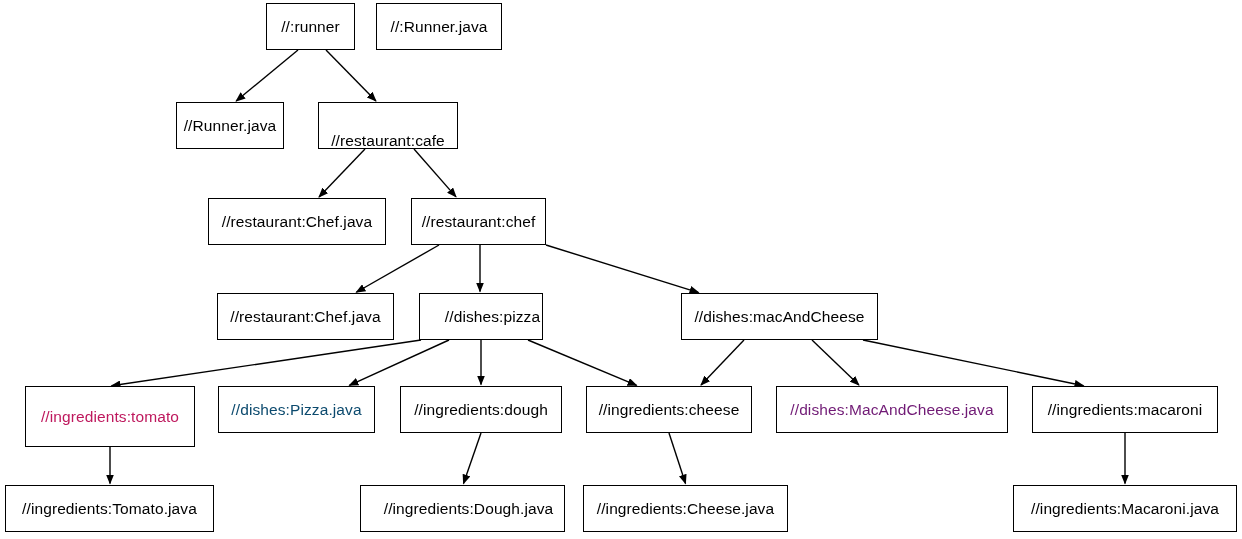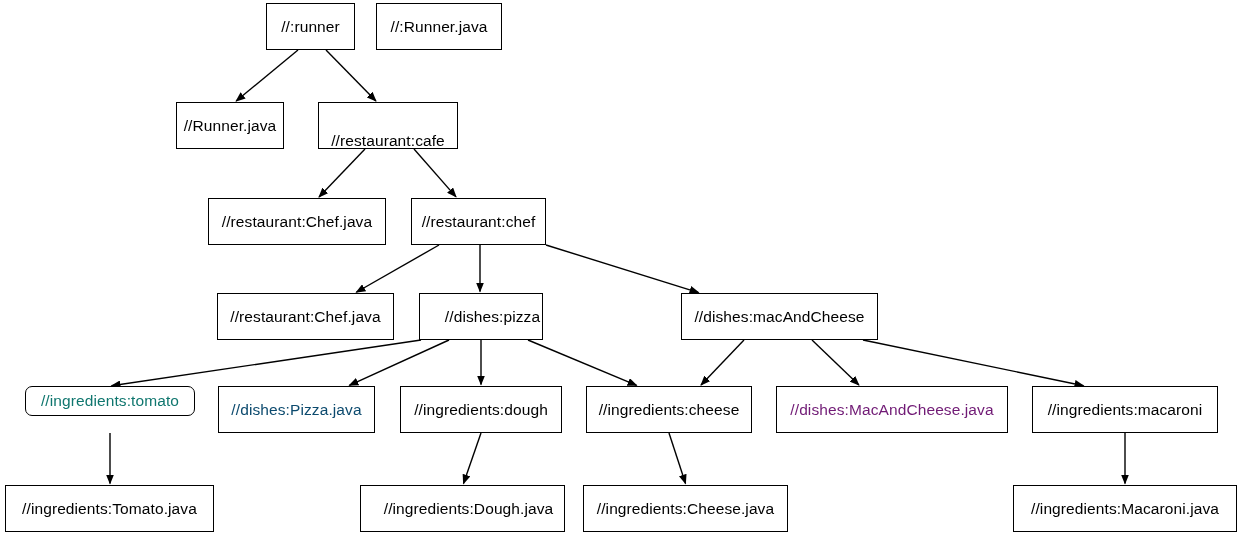--- a/index.html
+++ b/index.html
@@ -95,21 +95,21 @@
       </div>
       <div class="graph-node" style="left: 217px; top: 293px; width: 177px; height: 47px; border-color: rgb(0, 0, 0); color: rgb(0, 0, 0);">
         <span class="node-label">//restaurant:Chef.java</span>
       </div>
       <div class="graph-node" style="left: 419px; top: 293px; width: 124px; height: 47px; border-color: rgb(0, 0, 0); color: rgb(0, 0, 0); padding-left: 23px;">
         <span class="node-label">//dishes:pizza</span>
       </div>
       <div class="graph-node" style="left: 681px; top: 293px; width: 197px; height: 47px; border-color: rgb(0, 0, 0); color: rgb(0, 0, 0);">
         <span class="node-label">//dishes:macAndCheese</span>
       </div>
-      <div class="graph-node" style="left: 25px; top: 386px; width: 170px; height: 30px; border-color: rgb(0, 0, 0); color: #0f766e; border-radius: 7px;">
+      <div class="graph-node" style="left: 25px; top: 386px; width: 170px; height: 61px; border-color: rgb(0, 0, 0); color: #be185d;">
         <span class="node-label">//ingredients:tomato</span>
       </div>
       <div class="graph-node" style="left: 218px; top: 386px; width: 157px; height: 47px; border-color: rgb(0, 0, 0); color: #0c4a6e;">
         <span class="node-label">//dishes:Pizza.java</span>
       </div>
       <div class="graph-node" style="left: 400px; top: 386px; width: 162px; height: 47px; border-color: rgb(0, 0, 0); color: rgb(0, 0, 0);">
         <span class="node-label">//ingredients:dough</span>
       </div>
       <div class="graph-node" style="left: 586px; top: 386px; width: 166px; height: 47px; border-color: rgb(0, 0, 0); color: rgb(0, 0, 0);">
         <span class="node-label">//ingredients:cheese</span>

